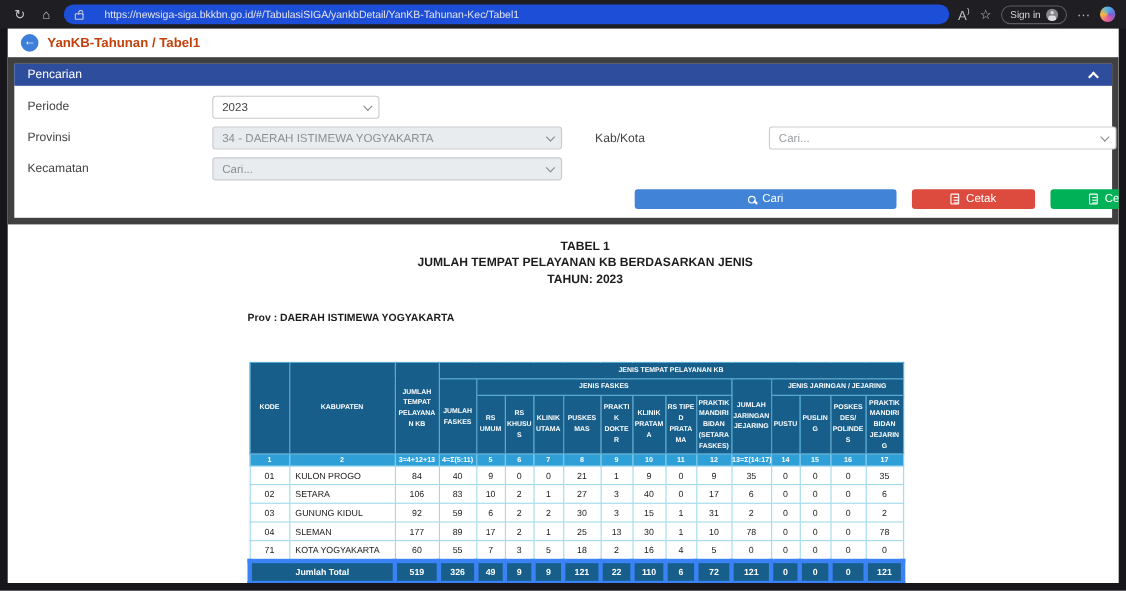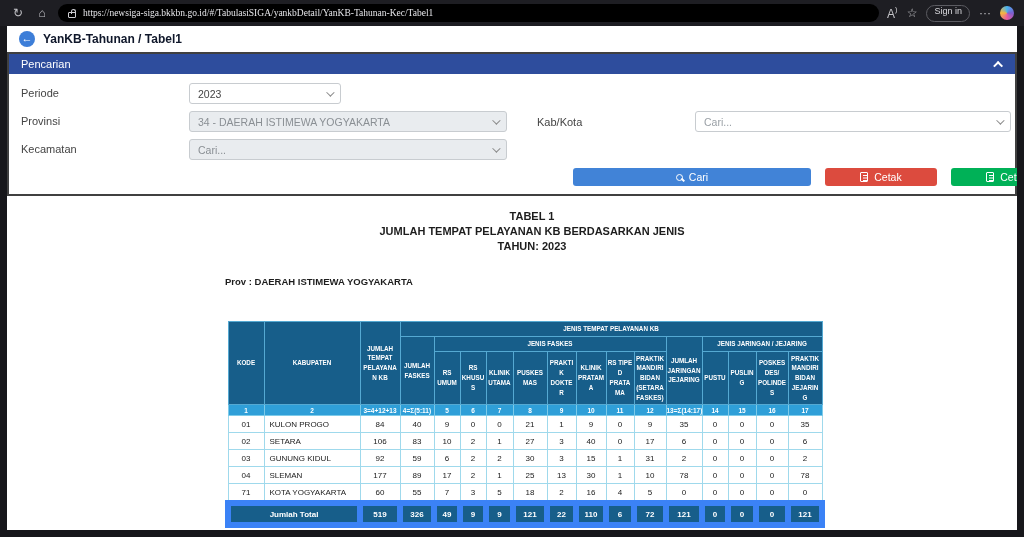--- a/index.html
+++ b/index.html
@@ -11,53 +11,53 @@
     overflow:hidden;
   }
 
   
   .titlebar {
     height:26px; background:#1e1e23;
     display:flex; align-items:center; gap:8px; padding:0 10px;
   }
   .tb-ic { color:#c2c2c6; font-size:12px; width:16px; text-align:center; cursor:default; flex:0 0 auto; }
   .addressbar {
-    flex:1 1 auto; height:18px; background:#000000; border-radius:9px;
-    display:flex; align-items:center; gap:7px; padding:0 10px; min-width:0;font-family:Liberation Serif, serif;
+    flex:1 1 auto; height:18px; background:#1d4ed8; border-radius:9px;
+    display:flex; align-items:center; gap:19px; padding:0 10px; min-width:0;
   }
   .lock { width:8px; height:6px; border:1px solid #cfcfd4; border-radius:1px; position:relative; margin-top:3px; flex:0 0 auto; }
   .lock::before { content:""; position:absolute; top:-4px; left:1.5px; width:3px; height:4px;
     border:1px solid #cfcfd4; border-bottom:none; border-radius:3px 3px 0 0; }
   .url { color:#e6e6ea; font-size:9.5px; white-space:nowrap; overflow:hidden; text-overflow:ellipsis; }
   .tb-right { display:flex; align-items:center; gap:9px; flex:0 0 auto; }
   .tb-right .tb-ic { width:auto; }
   .signin {
     height:17px; border:1px solid #5c5c62; border-radius:9px;
-    color:#dadade; font-size:9px; display:flex; align-items:center; gap:5px; padding:0 7px;flex-direction:column;
+    color:#dadade; font-size:9px; display:flex; align-items:center; gap:5px; padding:0 7px;
   }
   .avatar { width:11px; height:11px; border-radius:50%; background:#86868c; position:relative; overflow:hidden; }
   .avatar::before { content:""; position:absolute; top:2px; left:3.6px; width:3.8px; height:3.8px; border-radius:50%; background:#dedee2; }
   .avatar::after  { content:""; position:absolute; top:6.8px; left:1.6px; width:7.8px; height:5px; border-radius:50% 50% 0 0; background:#dedee2; }
   .copilot { width:14px; height:14px; border-radius:50%;
     background:conic-gradient(#46b4f0,#7a5fd0,#e85aa0,#f6b73c,#46b4f0); }
 
   
   .page {
     position:absolute; left:7px; right:7px; top:26px; bottom:7px;
     background:#ffffff; overflow:hidden;
   }
   .page-header { height:26px; display:flex; align-items:center; gap:8px; padding:0 12px; }
   .back-btn {
     width:16px; height:16px; border-radius:50%; background:#3d7ed8; color:#fff;
     font-size:11px; line-height:15px; text-align:center; cursor:pointer; flex:0 0 auto;
   }
-  .breadcrumb { font-size:12px; font-weight:bold; color:#0f172a; }
+  .breadcrumb { font-size:12px; font-weight:bold; color:#c2410c; }
 
   
-  .panel { border:2px solid #404040; }
+  .panel { border:6px solid #404040; }
   .panel-header {
     height:20px; background:#2e4d9d; color:#fff;
     display:flex; align-items:center; justify-content:space-between;
     padding:0 12px; font-size:11px; cursor:pointer;
   }
   .chev-up { width:7px; height:7px; border-left:2px solid #fff; border-top:2px solid #fff;
     transform:rotate(45deg) translateY(2px); }
   .panel-body { position:relative; height:120px; }
   .flabel { position:absolute; font-size:11px; color:#444; }
   .fselect {
@@ -100,21 +100,21 @@
     background:#2f9fd8; color:#fff; font-size:6.5px; font-weight:bold;
     border:1px solid #7ecbe9; text-align:center; padding:1.5px 0;
   }
   tbody.data td {
     background:#fff; color:#1a1a1a; font-size:8px;
     border:1px solid #9fd9ec; padding:3.5px 3px; text-align:center;
   }
   tbody.data td.l { text-align:left; padding-left:5px; }
   tr.total-row td {
     background:#175e8a; color:#fff; font-size:8px; font-weight:bold;
-    border:6px solid #3b82f6; text-align:center; padding:3.5px 2px;
+    border:4px solid #3b82f6; text-align:center; padding:3.5px 2px;
   }
 </style>
 </head>
 <body>
 
 <div class="titlebar">
   <span class="tb-ic">↻</span>
   <span class="tb-ic">⌂</span>
   <div class="addressbar">
     <span class="lock"></span>

